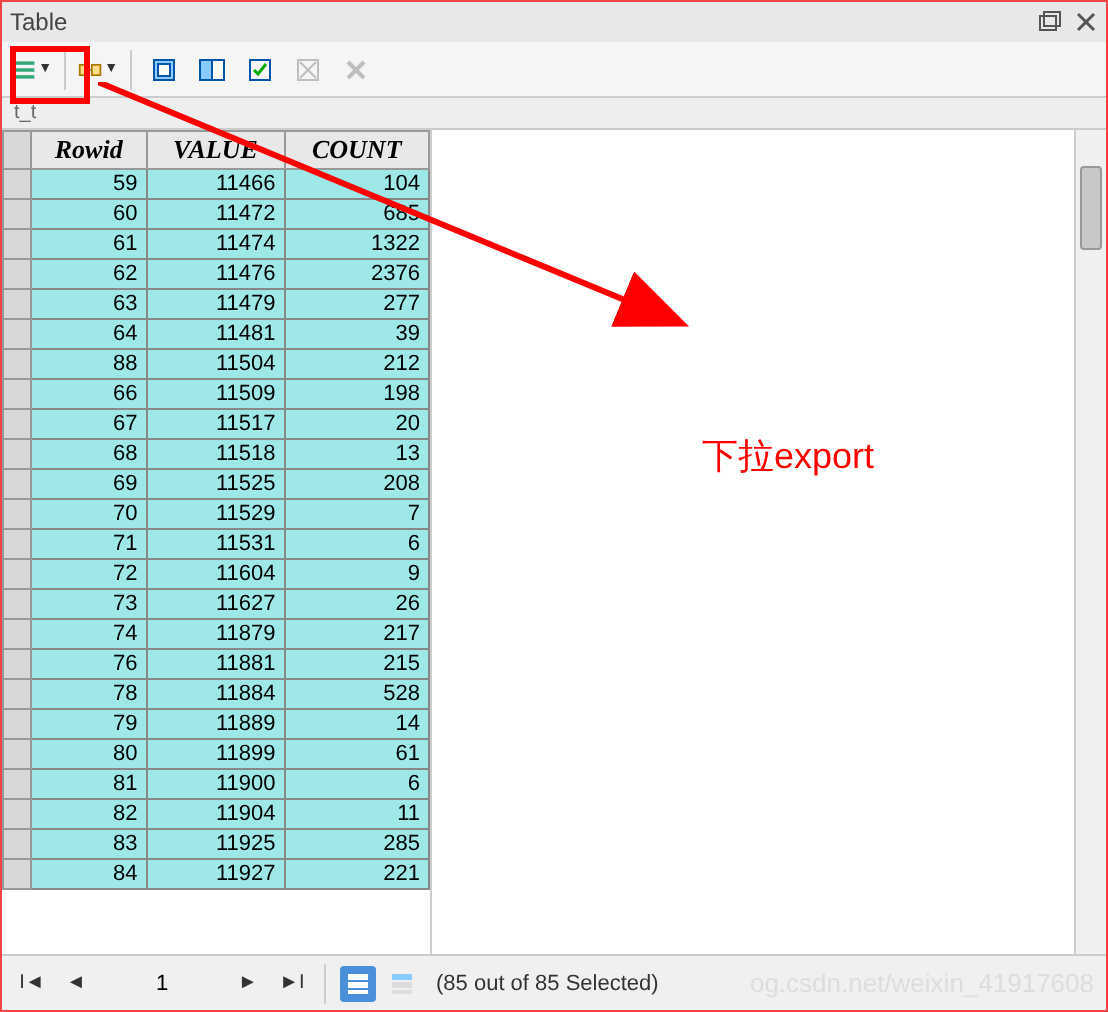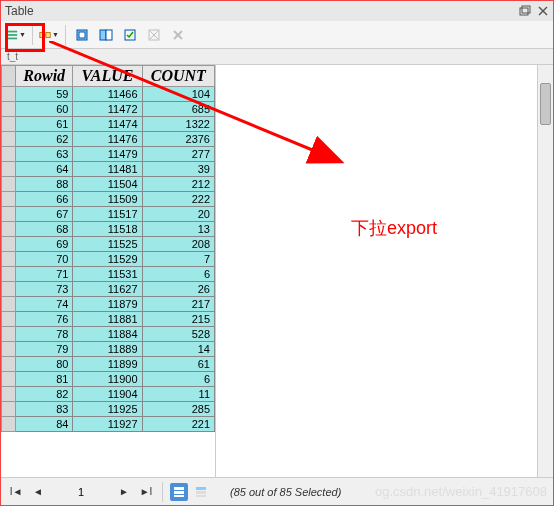--- a/index.html
+++ b/index.html
@@ -87,21 +87,21 @@
     font-size: 11px;
   }
   th {
     background: #e8e8e8;
     border: 1px solid #999;
     padding: 1px 4px;
     font-weight: bold;
     text-align: center;
     font-style: italic;
     font-family: "Times New Roman", serif;
-    font-size: 16px;
+    font-size: 13px;
   }
   td {
     border: 1px solid #888;
     padding: 0 4px;
     text-align: right;
     background: #9ee8e8;
     height: 15px;
     font-family: Arial, sans-serif;
   }
   td.rowsel {
@@ -156,21 +156,21 @@
     text-align: center;
     font-size: 11px;
     border: none;
     background: transparent;
   }
   .status-icon {
     width: 18px; height: 18px;
     display: flex; align-items: center; justify-content: center;
   }
   .status-icon.sel { background: #4a90d9; border-radius: 2px; }
-  .status-text { color: #333; margin-left: 16px; font-style: italic; }
+  .status-text { color: #333; margin-left: 4px; }
   .annotation-arrow {
     position: absolute;
     left: 48px; top: 40px;
     pointer-events: none;
     z-index: 5;
   }
   .annotation-text {
     position: absolute;
     left: 350px; top: 215px;
     color: #ff0000;
@@ -321,21 +321,21 @@
             <tr>
               <td class="rowsel"></td>
               <td>88</td>
               <td>11504</td>
               <td>212</td>
             </tr>
             <tr>
               <td class="rowsel"></td>
               <td>66</td>
               <td>11509</td>
-              <td>222</td>
+              <td>198</td>
             </tr>
             <tr>
               <td class="rowsel"></td>
               <td>67</td>
               <td>11517</td>
               <td>20</td>
             </tr>
             <tr>
               <td class="rowsel"></td>
               <td>68</td>
@@ -352,20 +352,26 @@
               <td class="rowsel"></td>
               <td>70</td>
               <td>11529</td>
               <td>7</td>
             </tr>
             <tr>
               <td class="rowsel"></td>
               <td>71</td>
               <td>11531</td>
               <td>6</td>
+            </tr>
+            <tr>
+              <td class="rowsel"></td>
+              <td>72</td>
+              <td>11604</td>
+              <td>9</td>
             </tr>
             <tr>
               <td class="rowsel"></td>
               <td>73</td>
               <td>11627</td>
               <td>26</td>
             </tr>
             <tr>
               <td class="rowsel"></td>
               <td>74</td>

